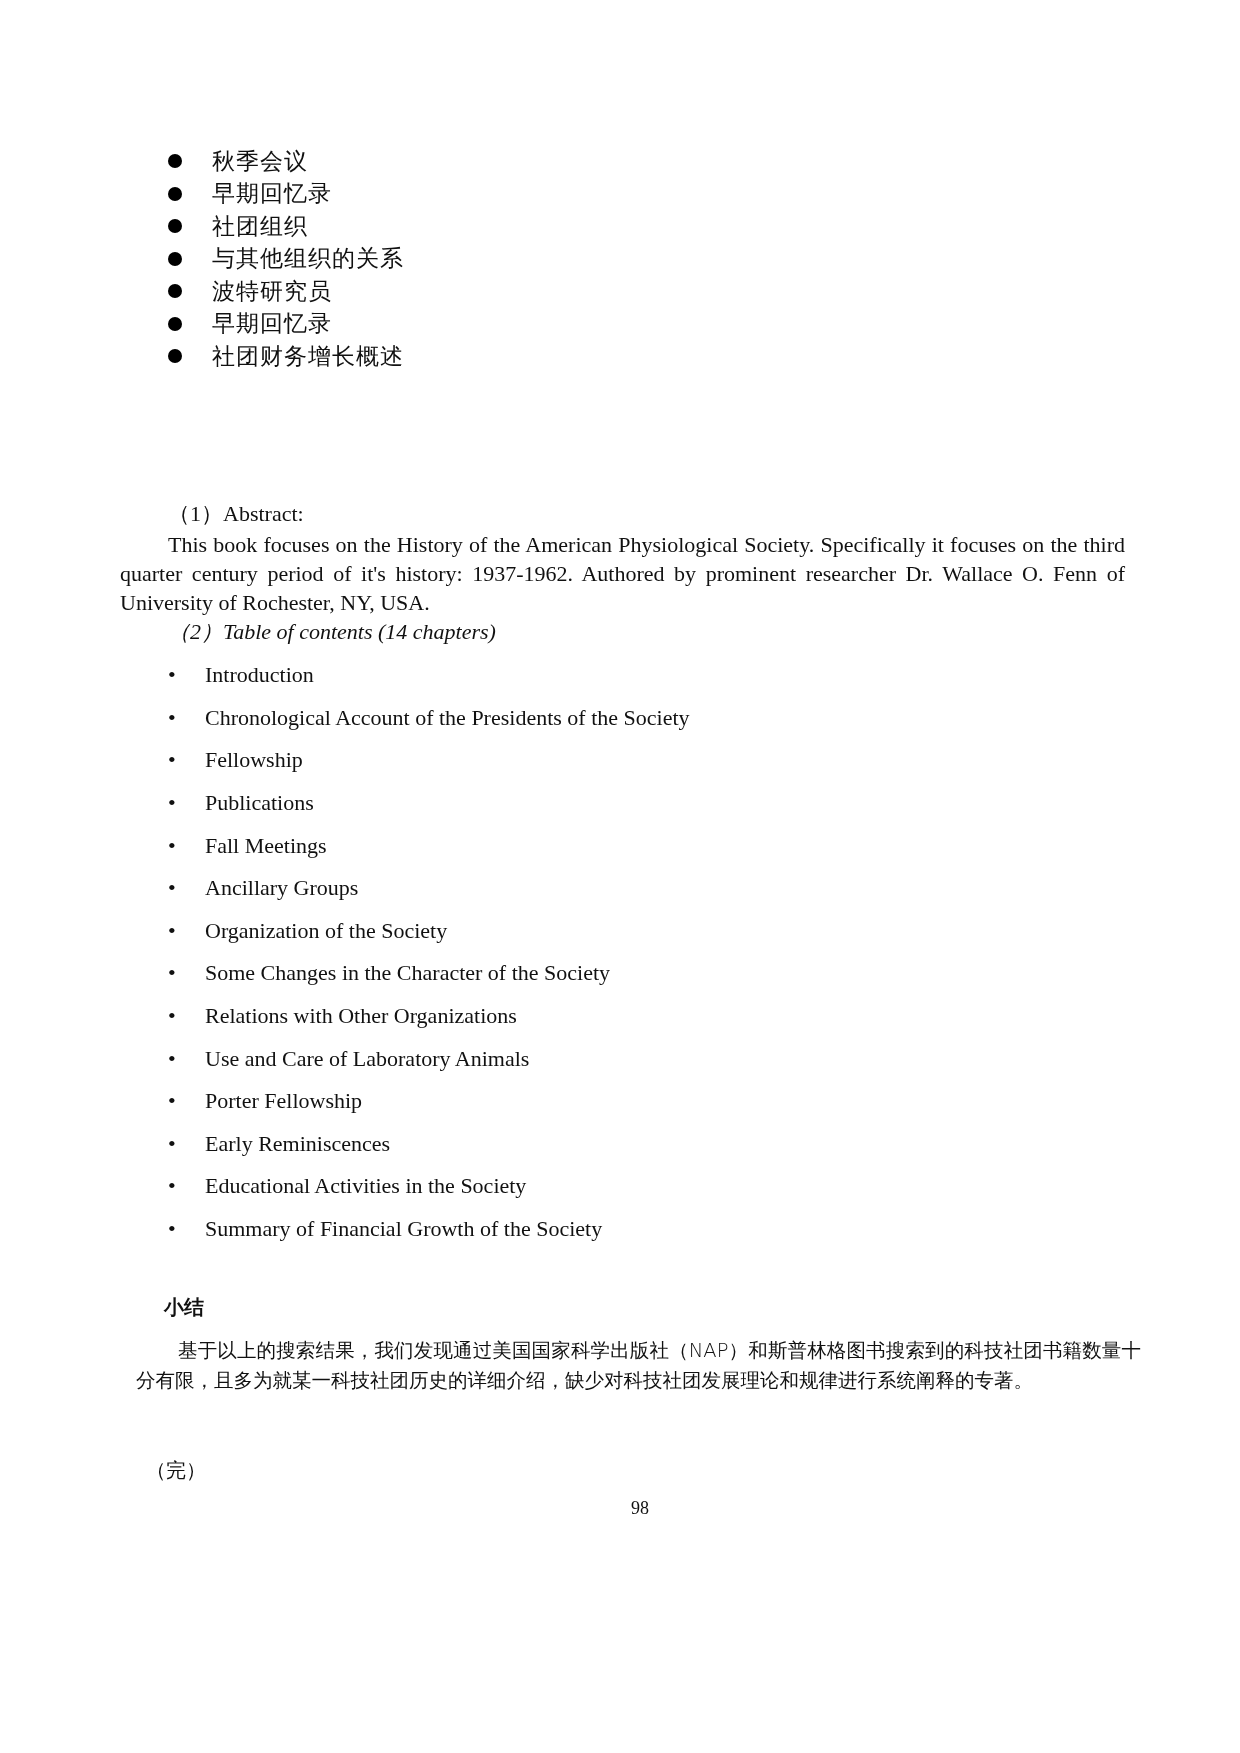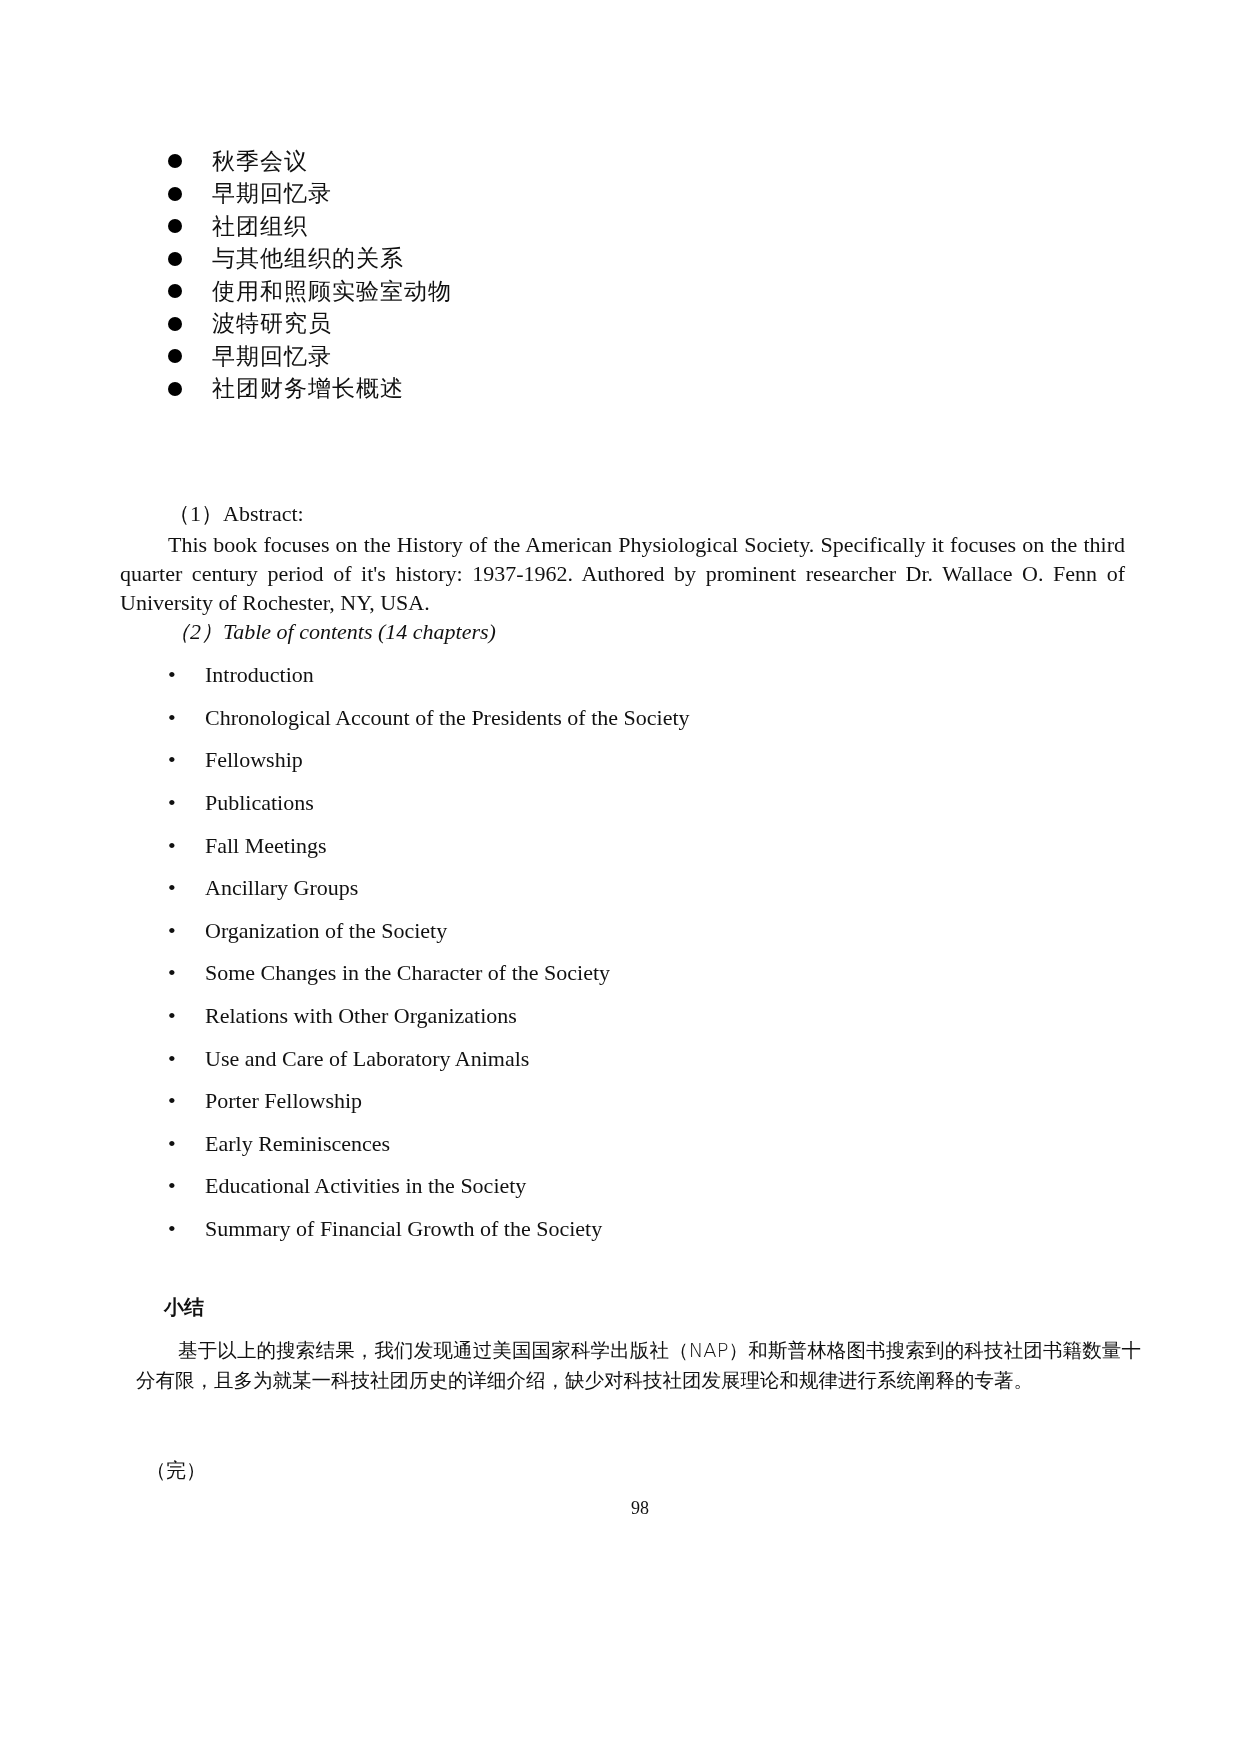--- a/index.html
+++ b/index.html
@@ -140,24 +140,20 @@
     <li>
         <span class="cn-bullet"></span>
         <span>社团组织</span>
       </li>
     <li>
         <span class="cn-bullet"></span>
         <span>与其他组织的关系</span>
       </li>
     <li>
         <span class="cn-bullet"></span>
-        <span>使用和照顾实验室动物</span>
-      </li>
-    <li>
-        <span class="cn-bullet"></span>
         <span>波特研究员</span>
       </li>
     <li>
         <span class="cn-bullet"></span>
         <span>早期回忆录</span>
       </li>
     <li>
         <span class="cn-bullet"></span>
         <span>社团财务增长概述</span>
       </li>

